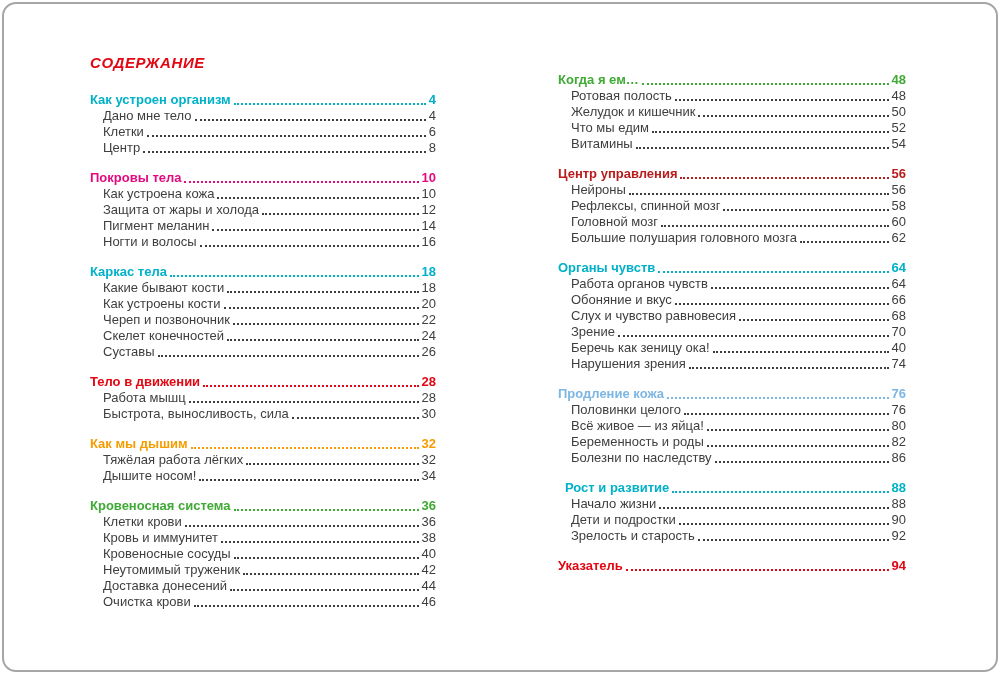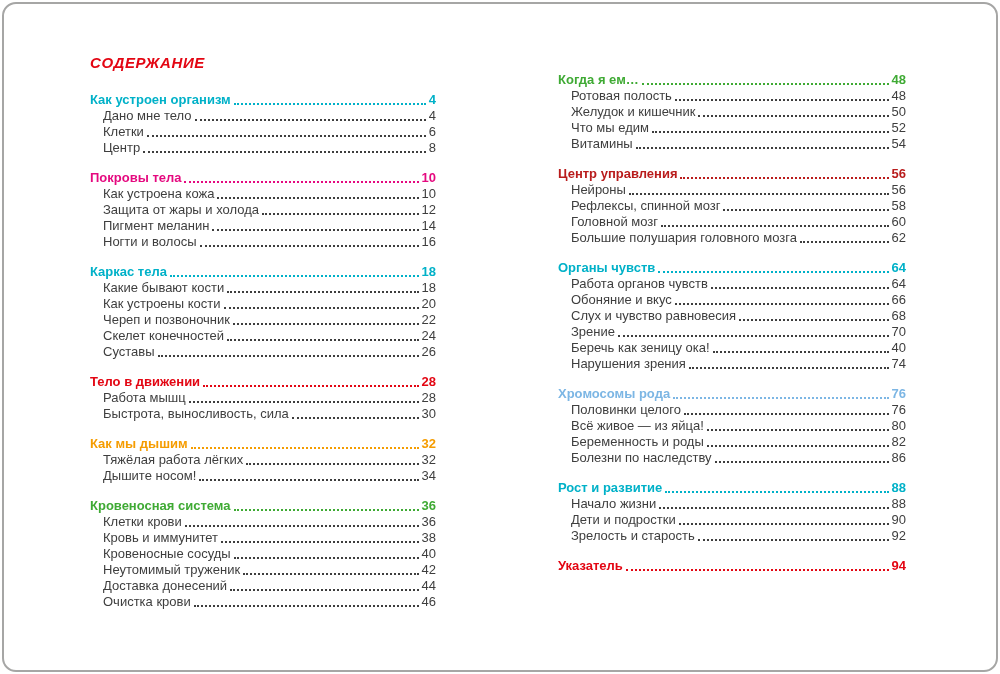--- a/index.html
+++ b/index.html
@@ -305,21 +305,21 @@
         <span class="page">40</span>
       </div>
       <div class="row item">
         <span class="label">Нарушения зрения</span>
         <span class="leader"></span>
         <span class="page">74</span>
       </div>
     </div>
     <div class="section">
       <div class="row header" style="color: rgb(124, 182, 228);">
-        <span class="label">Хромосомы рода</span>
+        <span class="label">Продление кожа</span>
         <span class="leader"></span>
         <span class="page">76</span>
       </div>
       <div class="row item">
         <span class="label">Половинки целого</span>
         <span class="leader"></span>
         <span class="page">76</span>
       </div>
       <div class="row item">
         <span class="label">Всё живое — из яйца!</span>
@@ -331,21 +331,21 @@
         <span class="leader"></span>
         <span class="page">82</span>
       </div>
       <div class="row item">
         <span class="label">Болезни по наследству</span>
         <span class="leader"></span>
         <span class="page">86</span>
       </div>
     </div>
     <div class="section">
-      <div class="row header" style="color: rgb(0, 177, 200);">
+      <div class="row header" style="color: rgb(0, 177, 200); margin-left: 7px;">
         <span class="label">Рост и развитие</span>
         <span class="leader"></span>
         <span class="page">88</span>
       </div>
       <div class="row item">
         <span class="label">Начало жизни</span>
         <span class="leader"></span>
         <span class="page">88</span>
       </div>
       <div class="row item">

